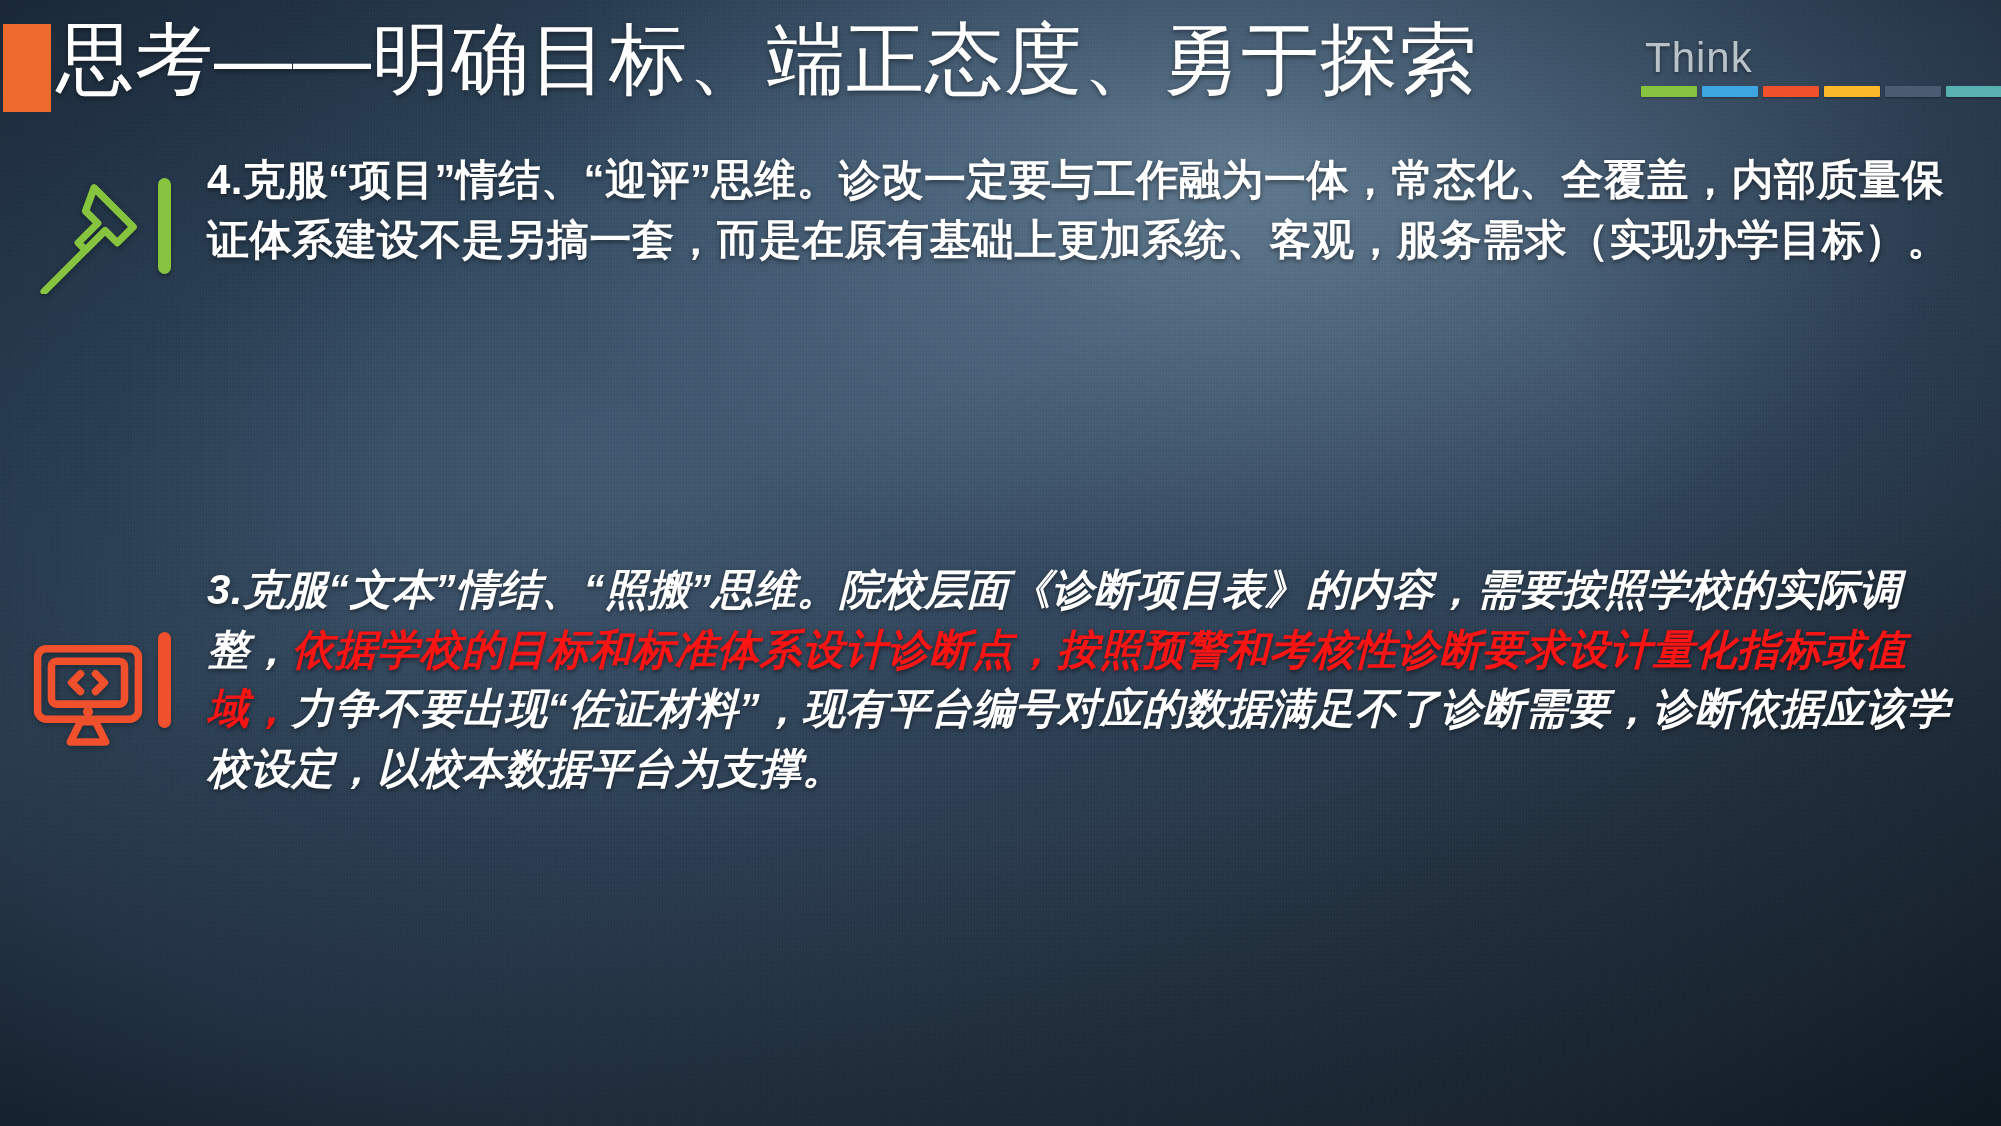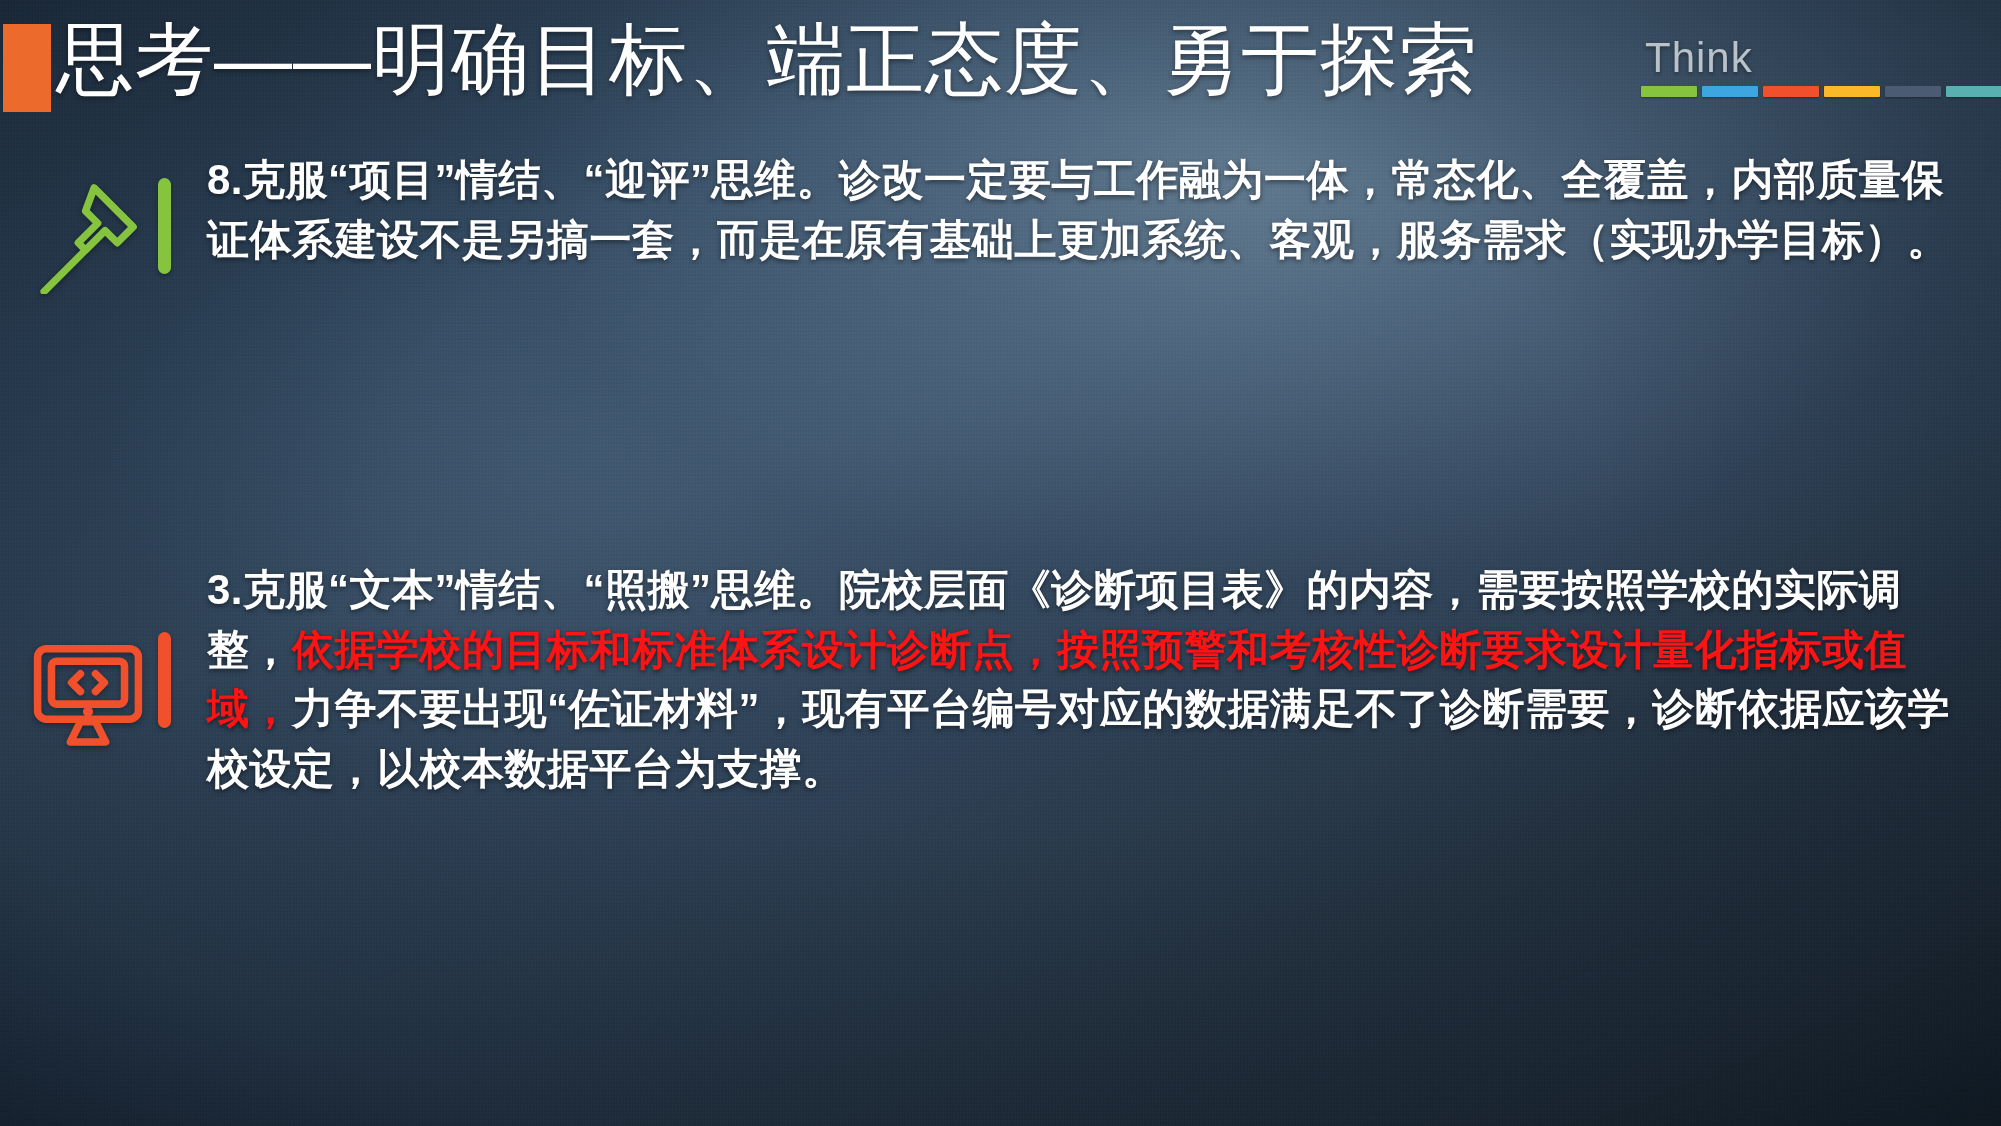--- a/index.html
+++ b/index.html
@@ -117,21 +117,21 @@
     letter-spacing: 0.5px;
     text-shadow: 0 2px 5px rgba(0,0,0,0.50);
   }
   .para .hl {
     color: #fb1414;
     text-shadow: 0 2px 5px rgba(0,0,0,0.55);
   }
 
   #block-1 { left: 18px; top: 150px;  width: 1960px; }
   #block-2 { left: 18px; top: 370px;  width: 1960px; }
-  #block-3 { left: 18px; top: 560px;  width: 1960px; }
+  #block-3 { left: 18px; top: 560px;  width: 1960px; font-style: italic; }
 
   #block-1 .glyph { padding-top: 22px; }
   #block-2 .glyph { padding-top: 26px; }
   #block-3 .glyph { padding-top: 66px; }
 
   #rule-1 { height: 96px; margin-top: 28px; background: #86c440; }
   #rule-2 { height: 96px; margin-top: 32px; background: #39a3e0; }
   #rule-3 { height: 96px; margin-top: 72px; background: #f0512c; }
 </style>
 </head>
@@ -155,21 +155,21 @@
   </div>
 
   <div class="block" id="block-1">
     <div class="glyph">
       <svg width="122" height="122" viewBox="0 0 100 100" fill="none" stroke="#86c440" stroke-width="6" stroke-linecap="round" stroke-linejoin="round">
         <path d="M55 13 L87 45 L74 58 L64 48 L48 64 L42 58 L58 42 L48 32 Z"></path>
         <path d="M46 66 L14 98"></path>
       </svg>
     </div>
     <div class="rule" id="rule-1"></div>
-    <div class="para">8.克服“项目”情结、“迎评”思维。诊改一定要与工作融为一体，常态化、全覆盖，内部质量保证体系建设不是另搞一套，而是在原有基础上更加系统、客观，服务需求（实现办学目标）。</div>
+    <div class="para">4.克服“项目”情结、“迎评”思维。诊改一定要与工作融为一体，常态化、全覆盖，内部质量保证体系建设不是另搞一套，而是在原有基础上更加系统、客观，服务需求（实现办学目标）。</div>
   </div>
 
 
   <div class="block" id="block-3">
     <div class="glyph">
       <svg width="126" height="126" viewBox="0 0 100 100" fill="none" stroke="#f0512c" stroke-width="6" stroke-linecap="round" stroke-linejoin="round">
         <rect x="10" y="18" width="80" height="56" rx="7"></rect>
         <rect x="21" y="28" width="58" height="34" rx="4"></rect>
         <path d="M44 38 L37 45 L44 52"></path>
         <path d="M56 38 L63 45 L56 52"></path>

